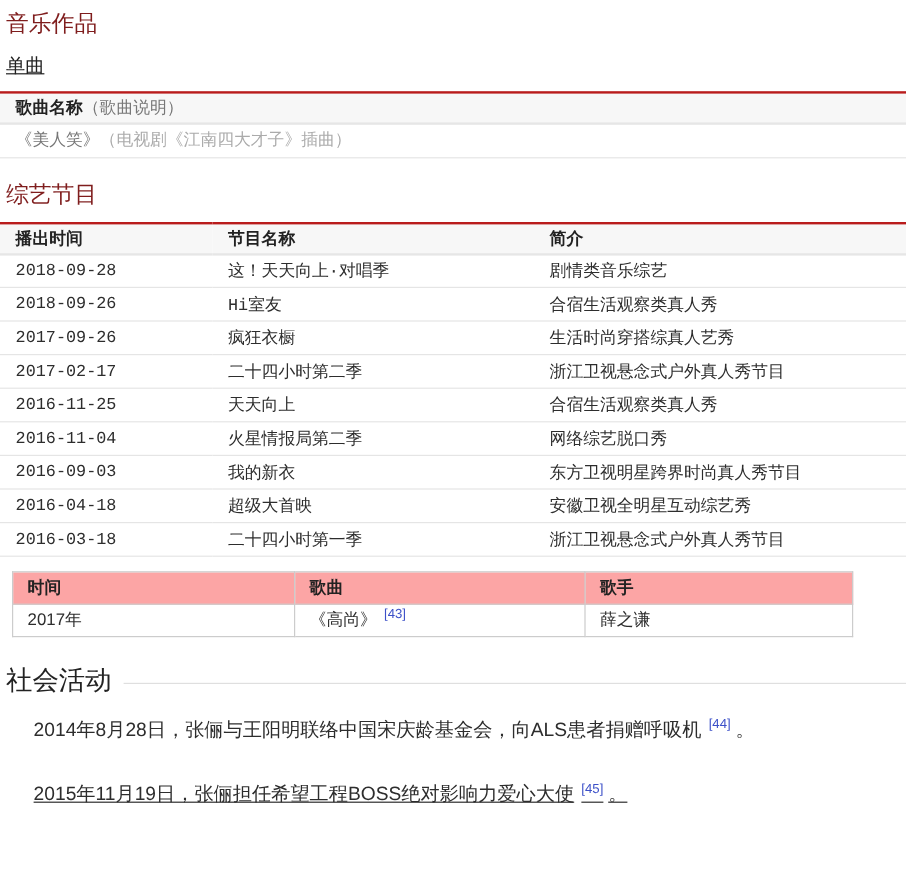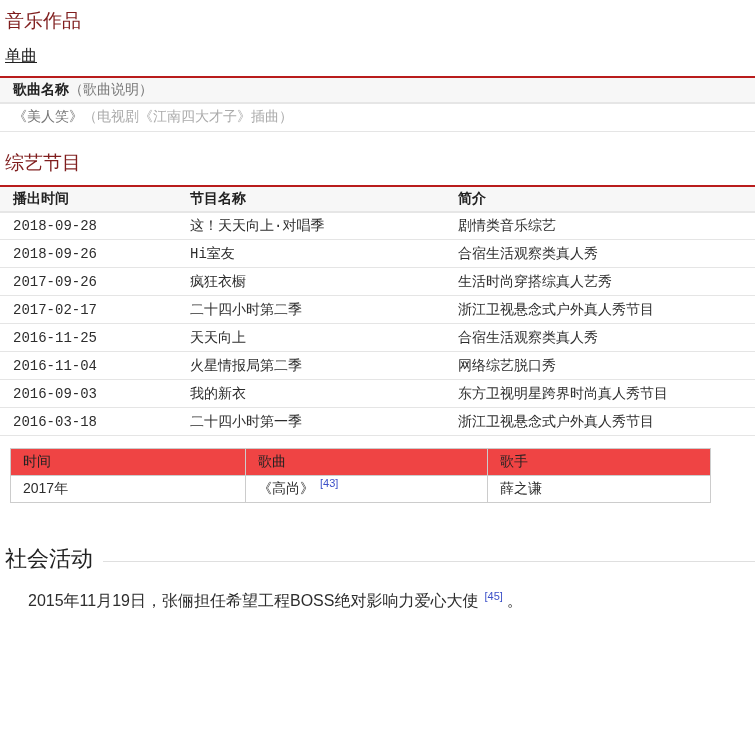--- a/index.html
+++ b/index.html
@@ -72,58 +72,58 @@
     table-layout: fixed;
     font-size: 14px;
   }
   table.grid th, table.grid td {
     border: 1px solid #cccccc;
     text-align: left;
     height: 27px;
     padding: 0 0 0 12px;
     white-space: nowrap;
   }
-  table.grid th { background: #ef4444; font-weight: 400; color: #222222; }
+  table.grid th { background: #fca5a5; font-weight: 700; color: #222222; }
   table.grid td { color: #2d2d2d; }
   
   .ref {
     color: #3c50c8;
     font-size: 11px;
     vertical-align: super;
     line-height: 0;
     margin: 0 4px 0 6px;
     text-decoration: none;
     cursor: pointer;
   }
   
   .h2-rule {
     display: flex;
     align-items: center;
     font-size: 22px;
     font-weight: 400;
     color: #222222;
-    margin: 42px 0 0 0;
+    margin: 22px 0 0 0;
     padding-left: 5px;
     line-height: 27px;
   }
   .h2-rule .rule {
     flex: 1;
     height: 1px;
     background: #dfdfdf;
     margin-left: 10px;
     margin-top: 5px;
   }
   p.social {
     font-size: 16px;
     color: #2d2d2d;
     margin: 19px 0 0 0;
     padding-left: 28px;
     line-height: 20px;
   }
-  p.social + p.social { margin-top: 19px; }
+  p.social + p.social { margin-top: 34px; text-decoration: underline; }
 </style>
 </head>
 <body>
 
 <div>
 
   <h3 class="h3 music">音乐作品</h3>
   <h4 class="h4">单曲</h4>
 
   <table class="flat">
@@ -188,20 +188,25 @@
         <td>2016-11-04</td>
         <td>火星情报局第二季</td>
         <td>网络综艺脱口秀</td>
       </tr>
       <tr>
         <td>2016-09-03</td>
         <td>我的新衣</td>
         <td>东方卫视明星跨界时尚真人秀节目</td>
       </tr>
       <tr>
+        <td>2016-04-18</td>
+        <td>超级大首映</td>
+        <td>安徽卫视全明星互动综艺秀</td>
+      </tr>
+      <tr>
         <td>2016-03-18</td>
         <td>二十四小时第一季</td>
         <td>浙江卫视悬念式户外真人秀节目</td>
       </tr>
     </tbody>
   </table>
 
 
   <table class="grid">
     <colgroup>
@@ -225,18 +230,21 @@
         <td>薛之谦</td>
       </tr>
     </tbody>
   </table>
 
   <h2 class="h2-rule">
     <span>社会活动</span>
     <span class="rule"></span>
   </h2>
 
+  <p class="social">
+    <span>2014年8月28日，张俪与王阳明联络中国宋庆龄基金会，向ALS患者捐赠呼吸机</span><a class="ref">[44]</a><span>。</span>
+  </p>
 
   <p class="social">
     <span>2015年11月19日，张俪担任希望工程BOSS绝对影响力爱心大使</span><a class="ref">[45]</a><span>。</span>
   </p>
 
 </div>
 
 </body></html>

